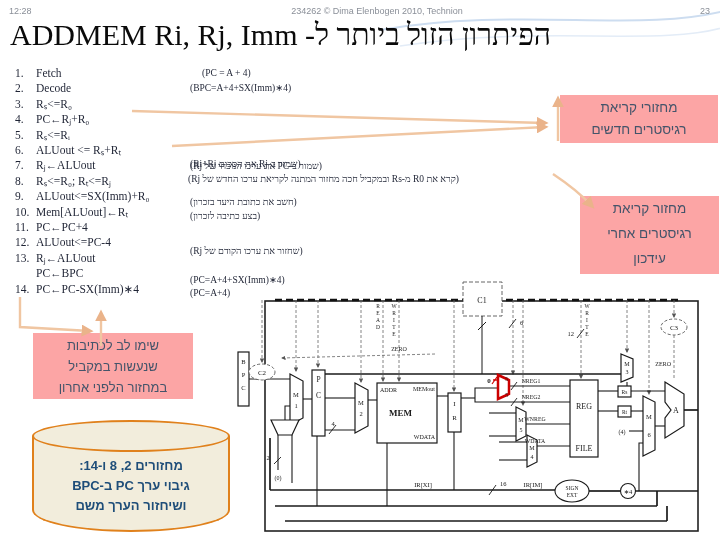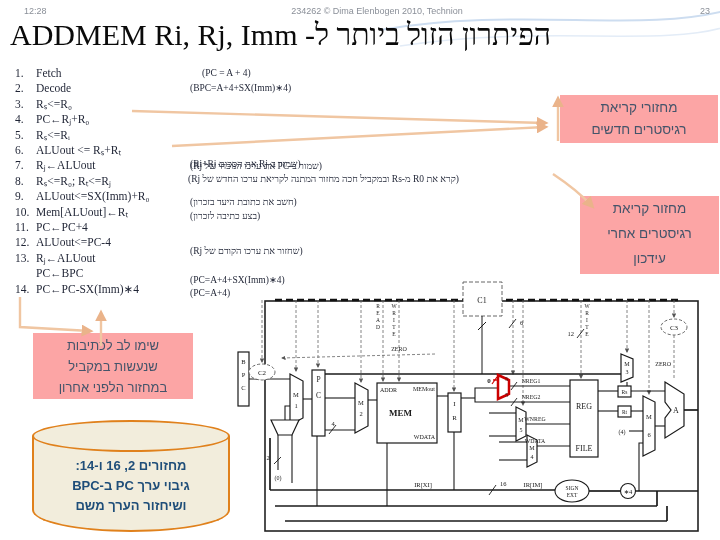--- a/index.html
+++ b/index.html
@@ -2,21 +2,21 @@
 <html><head>
 <meta charset="utf-8">
 <style>
   * { margin:0; padding:0; box-sizing:border-box; }
   html,body { width:720px; height:540px; }
   body { position:relative; width:720px; height:540px; background:#ffffff; overflow:hidden;
          font-family:"Liberation Serif", serif; }
 
   .hdr { position:absolute; top:6px; font-family:"Liberation Sans", sans-serif;
          font-size:9px; color:#8a8f98; }
-  .hdr-time { left:24px; }
+  .hdr-time { left:9px; }
   .hdr-course { left:17px; width:720px; text-align:center; }
   .hdr-page { right:10px; }
 
   .title { position:absolute; left:10px; right:12px; top:18px; direction:rtl; text-align:left;
            font-size:30px; color:#0a0a0a; white-space:nowrap; font-family:"Liberation Serif", serif; }
 
   .steps { position:absolute; left:15px; top:66px; width:215px; color:#1f2435;
            font-size:11.5px; line-height:15.4px; }
   .steps .row { white-space:nowrap; }
   .steps .num { display:inline-block; width:21px; }
@@ -106,21 +106,21 @@
 <div class="callout callout-note">
   <div>שימו לב לכתיבות</div>
   <div>שנעשות במקביל</div>
   <div>במחזור הלפני אחרון</div>
 </div>
 
 <div class="cylinder">
   <div class="cyl-body"></div>
   <div class="cyl-top"></div>
   <div class="cyl-text">
-    <div>מחזורים 2, 16 ו-14:</div>
+    <div>מחזורים 2, 8 ו-14:</div>
     <div>גיבוי ערך PC ב-BPC</div>
     <div>ושיחזור הערך משם</div>
   </div>
 </div>
 
 <svg class="diagram" viewBox="0 0 480 258">
   <defs>
     <marker id="arr" viewBox="0 0 10 10" refX="8" refY="5" markerWidth="5.5" markerHeight="5.5" orient="auto-start-reverse">
       <path d="M0,0 L10,5 L0,10 z" fill="#555"></path>
     </marker>

